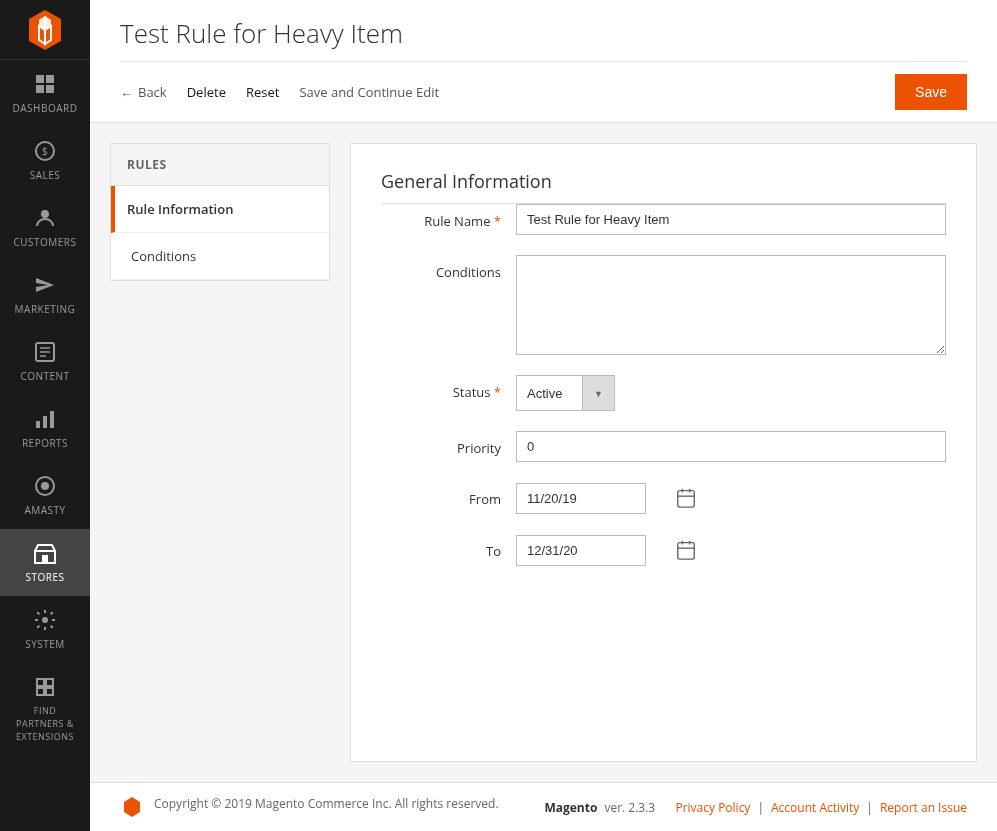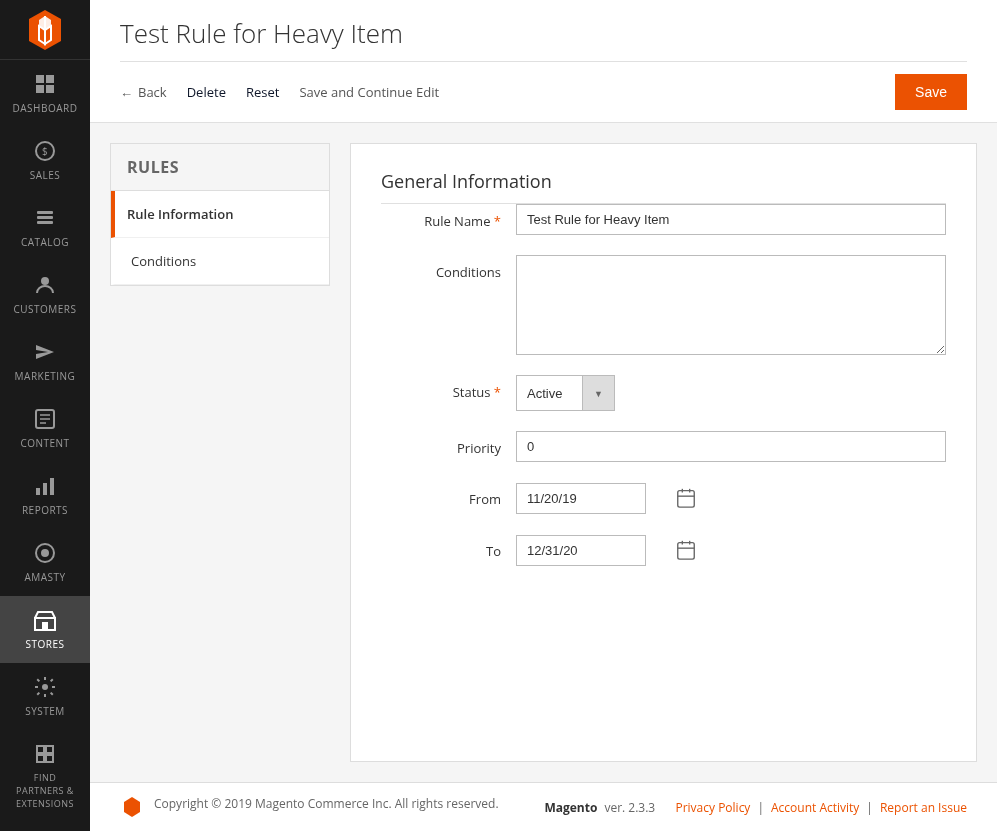--- a/index.html
+++ b/index.html
@@ -124,21 +124,21 @@
       width: 220px;
       flex-shrink: 0;
     }
     .rules-panel {
       background: #fff;
       border: 1px solid #ddd;
     }
     .rules-header {
       background: #f5f5f5;
       padding: 12px 16px;
-      font-size: 16px;
+      font-size: 12px;
       font-weight: 700;
       text-transform: uppercase;
       color: #666;
       letter-spacing: 0.5px;
       border-bottom: 1px solid #ddd;
     }
     .nav-item {
       padding: 14px 16px;
       cursor: pointer;
       border-bottom: 1px solid #f0f0f0;
@@ -325,30 +325,20 @@
     <a class="sidebar-item">
       <span class="sidebar-icon">
         <svg viewBox="0 0 24 24">
             <circle cx="12" cy="12" r="9" fill="none" stroke="currentColor" stroke-width="2"></circle>
             <text x="12" y="16" text-anchor="middle" font-size="10" fill="currentColor">$</text>
           </svg>
       </span>
       <span>SALES</span>
     </a>
 
-    <a class="sidebar-item">
-      <span class="sidebar-icon">
-        <svg viewBox="0 0 24 24">
-            <rect x="4" y="5" width="16" height="3" rx="1"></rect>
-            <rect x="4" y="10" width="16" height="3" rx="1"></rect>
-            <rect x="4" y="15" width="16" height="3" rx="1"></rect>
-          </svg>
-      </span>
-      <span>CATALOG</span>
-    </a>
 
     <a class="sidebar-item">
       <span class="sidebar-icon">
         <svg viewBox="0 0 24 24">
             <circle cx="12" cy="8" r="4"></circle>
             <path d="M4 20c0-4 3.6-7 8-7s8 3 8 7" fill="none" stroke="currentColor" stroke-width="2"></path>
           </svg>
       </span>
       <span>CUSTOMERS</span>
     </a>

